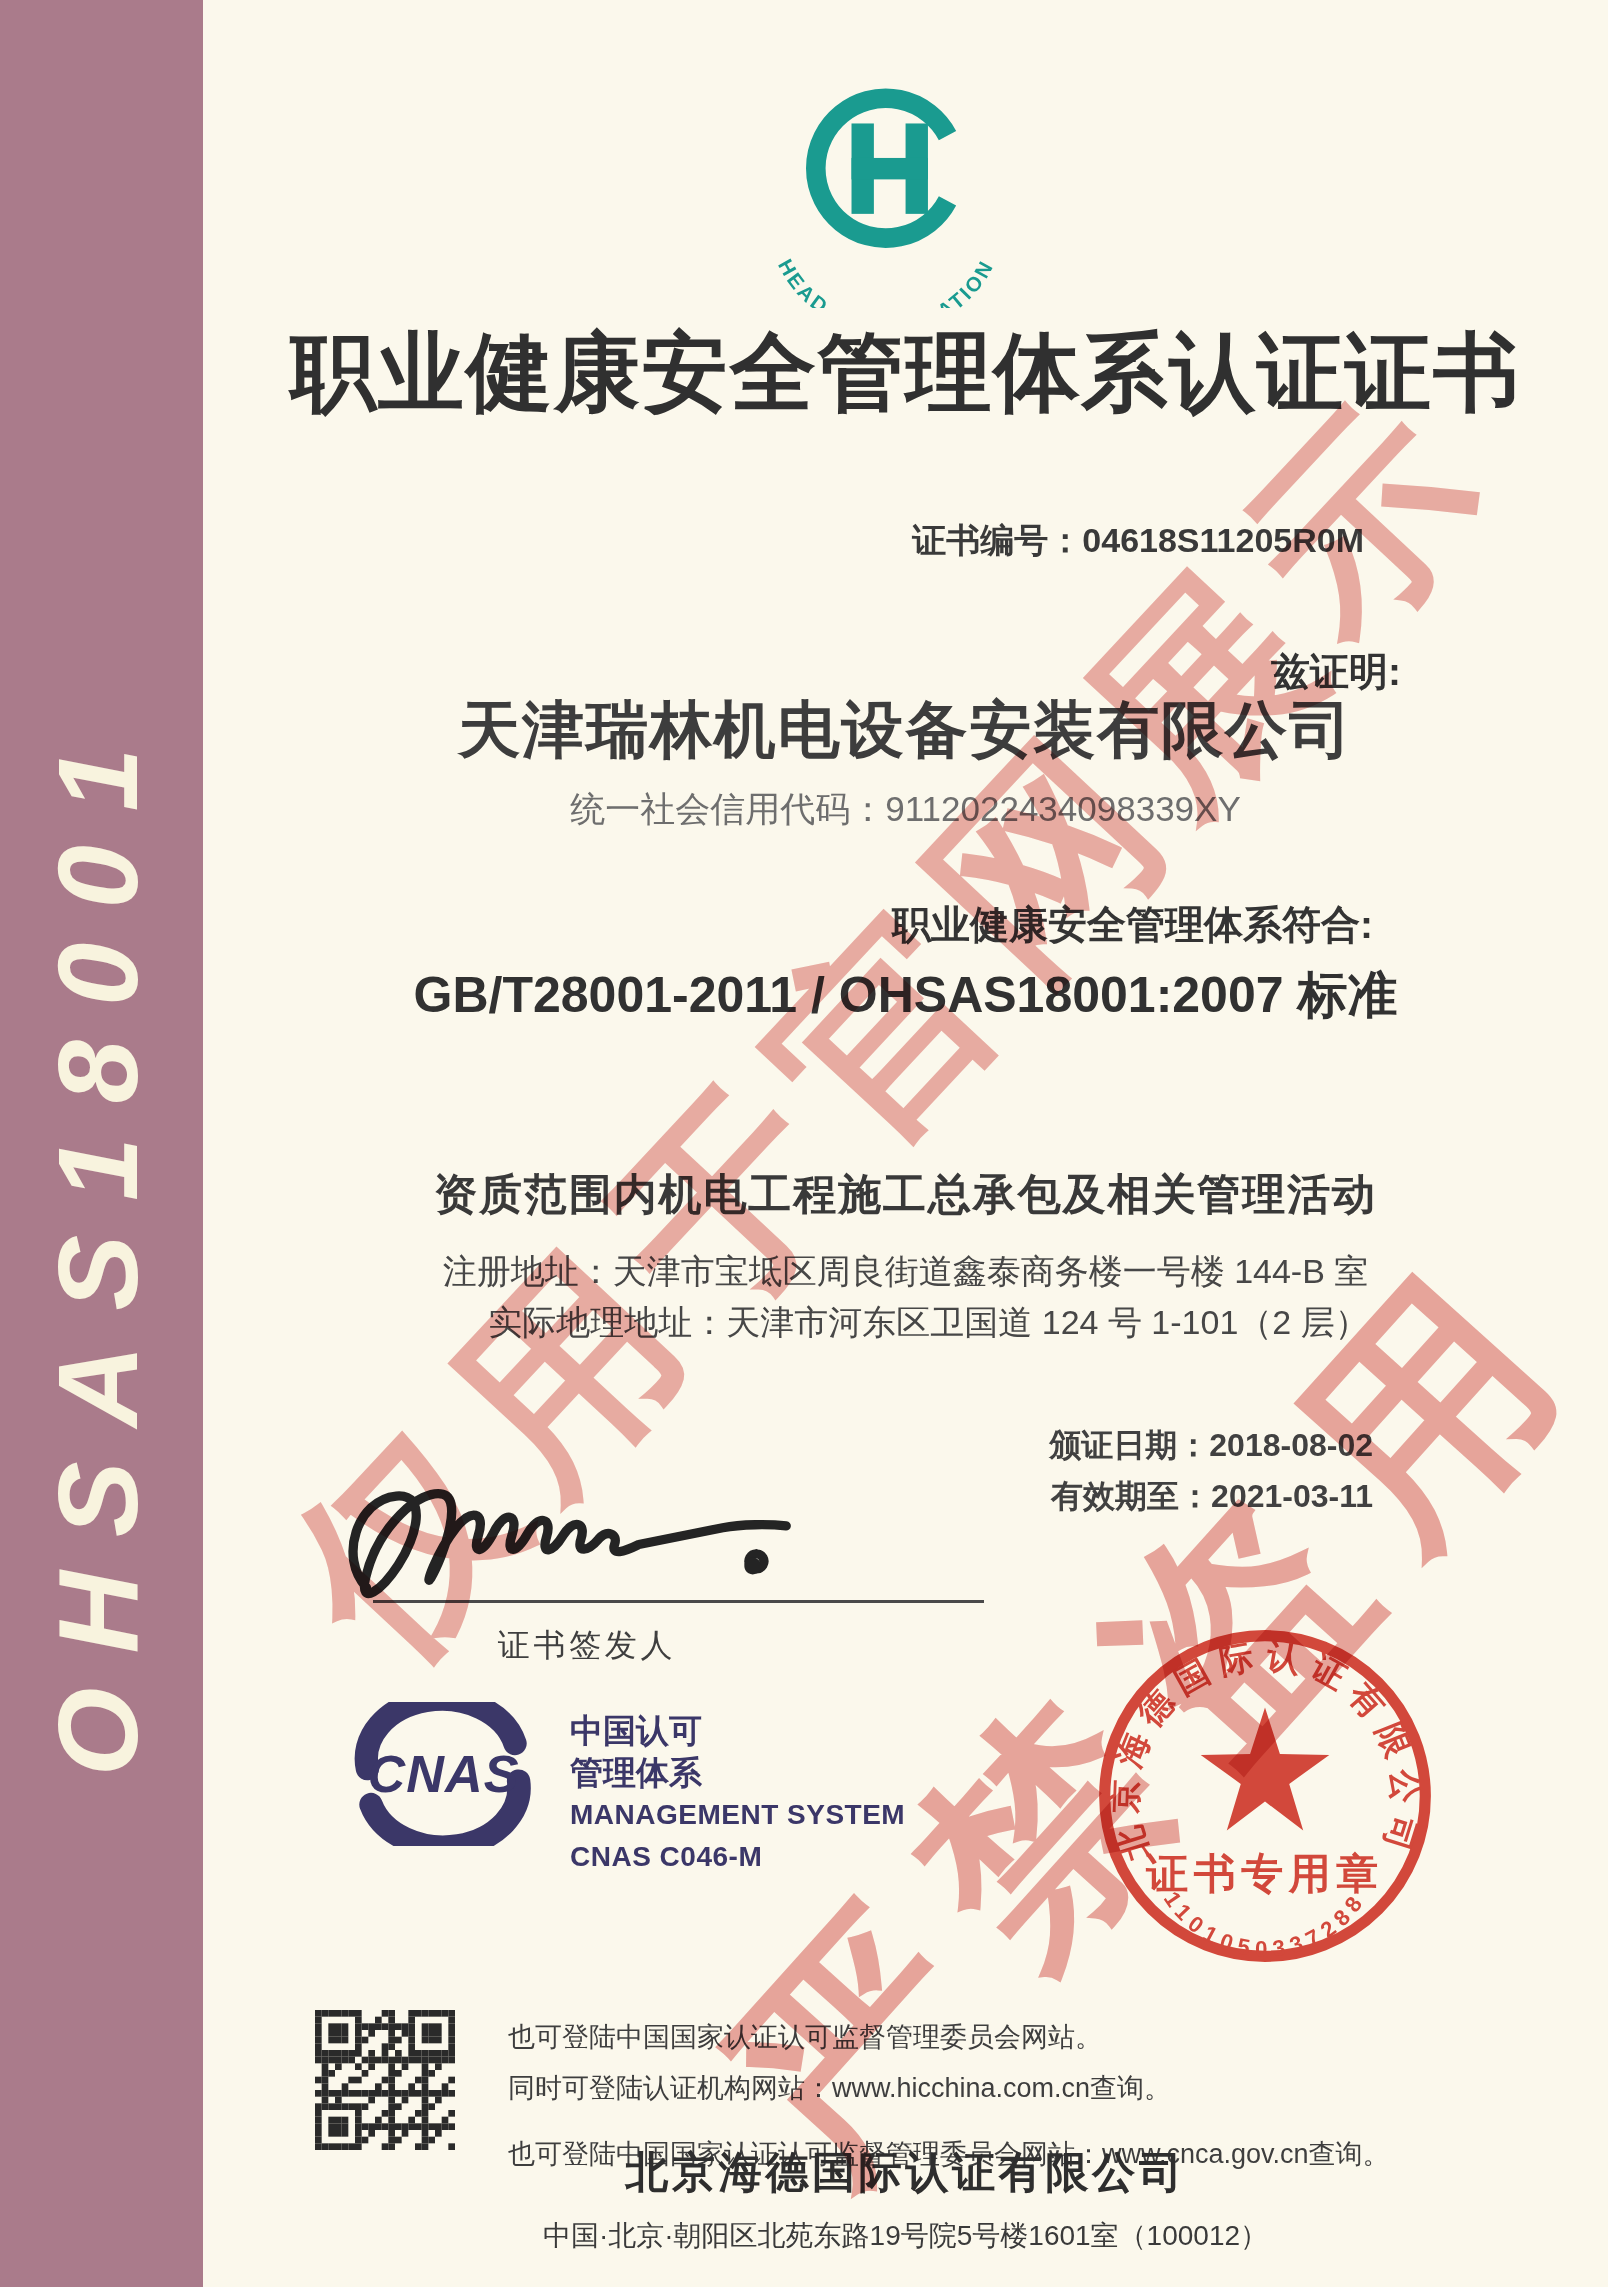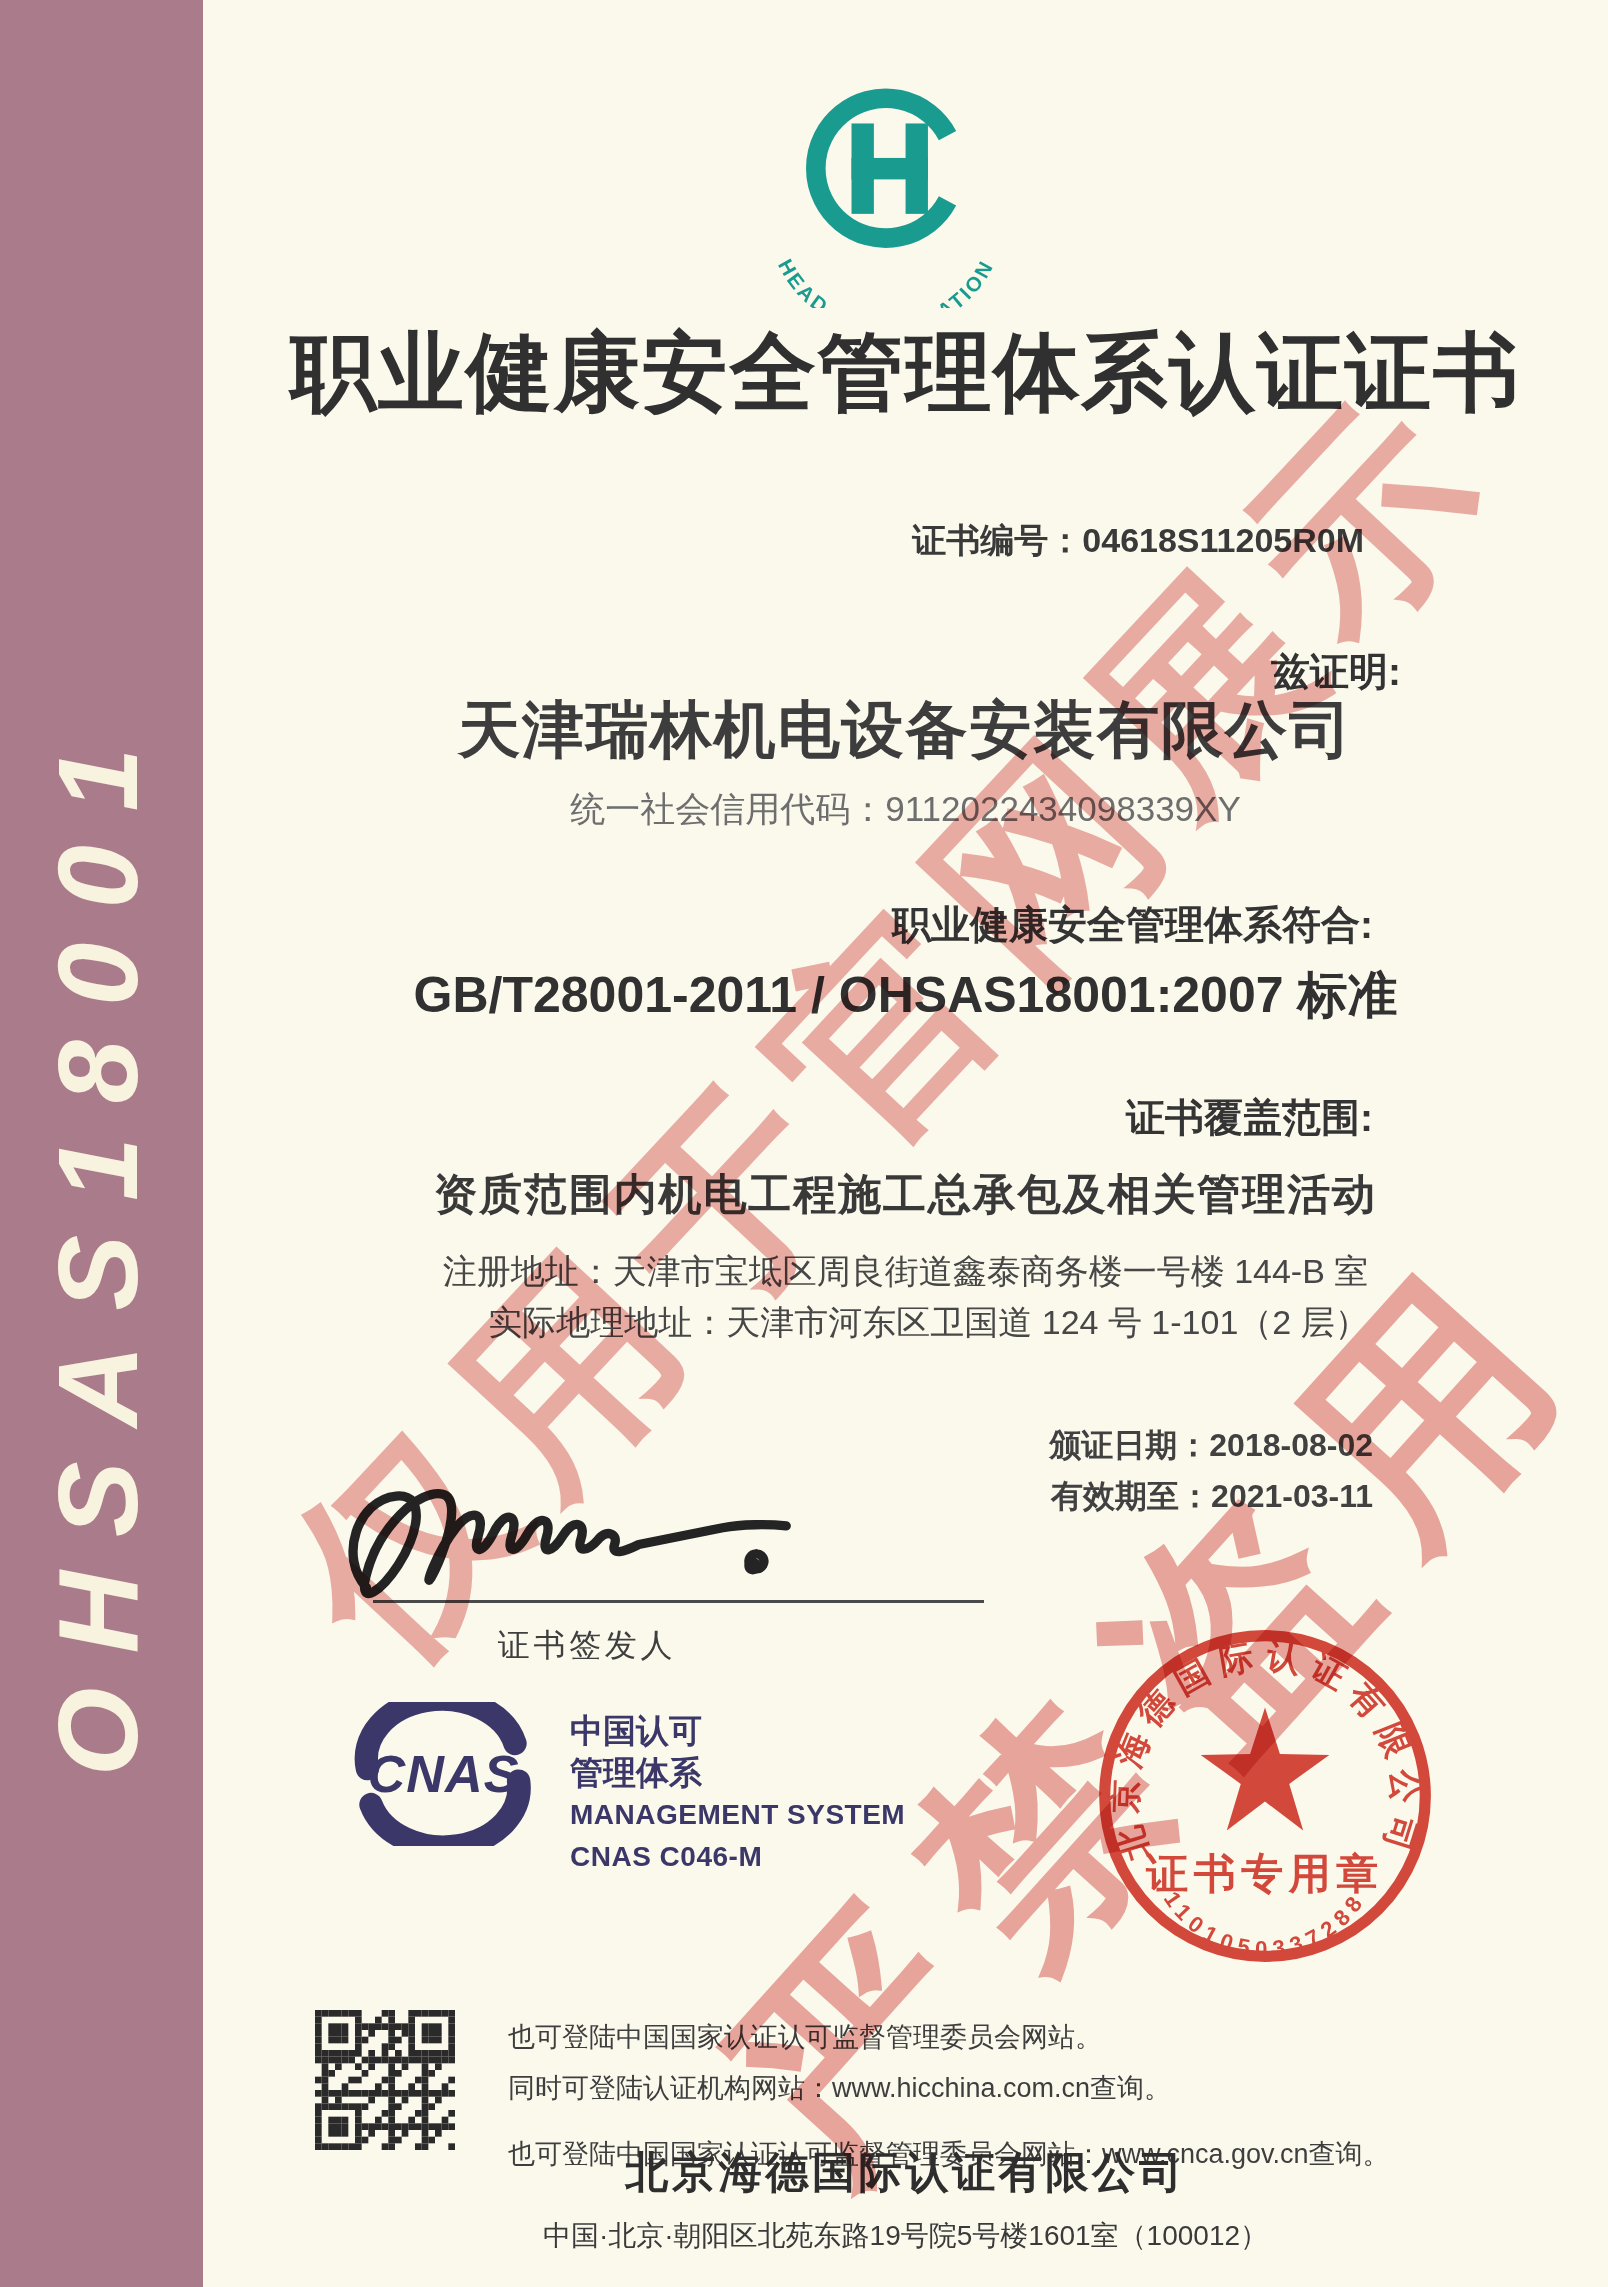--- a/index.html
+++ b/index.html
@@ -92,21 +92,20 @@
 
   <div class="right-line intro">兹证明:</div>
   <div class="center-line company">天津瑞林机电设备安装有限公司</div>
   <div class="center-line credit">
     <span>统一社会信用代码：</span><span>9112022434098339XY</span>
   </div>
 
   <div class="right-line std-head">职业健康安全管理体系符合:</div>
   <div class="center-line std-val">GB/T28001-2011 / OHSAS18001:2007 标准</div>
 
-  <div class="right-line scope-head">证书覆盖范围:</div>
   <div class="center-line scope-val">资质范围内机电工程施工总承包及相关管理活动</div>
 
   <div class="center-line addr1">注册地址：天津市宝坻区周良街道鑫泰商务楼一号楼 144-B 室</div>
   <div class="center-line addr2">实际地理地址：天津市河东区卫国道 124 号 1-101（2 层）</div>
 
   <div class="right-line date1">
     <span>颁证日期：</span><span>2018-08-02</span>
   </div>
   <div class="right-line date2">
     <span>有效期至：</span><span>2021-03-11</span>

